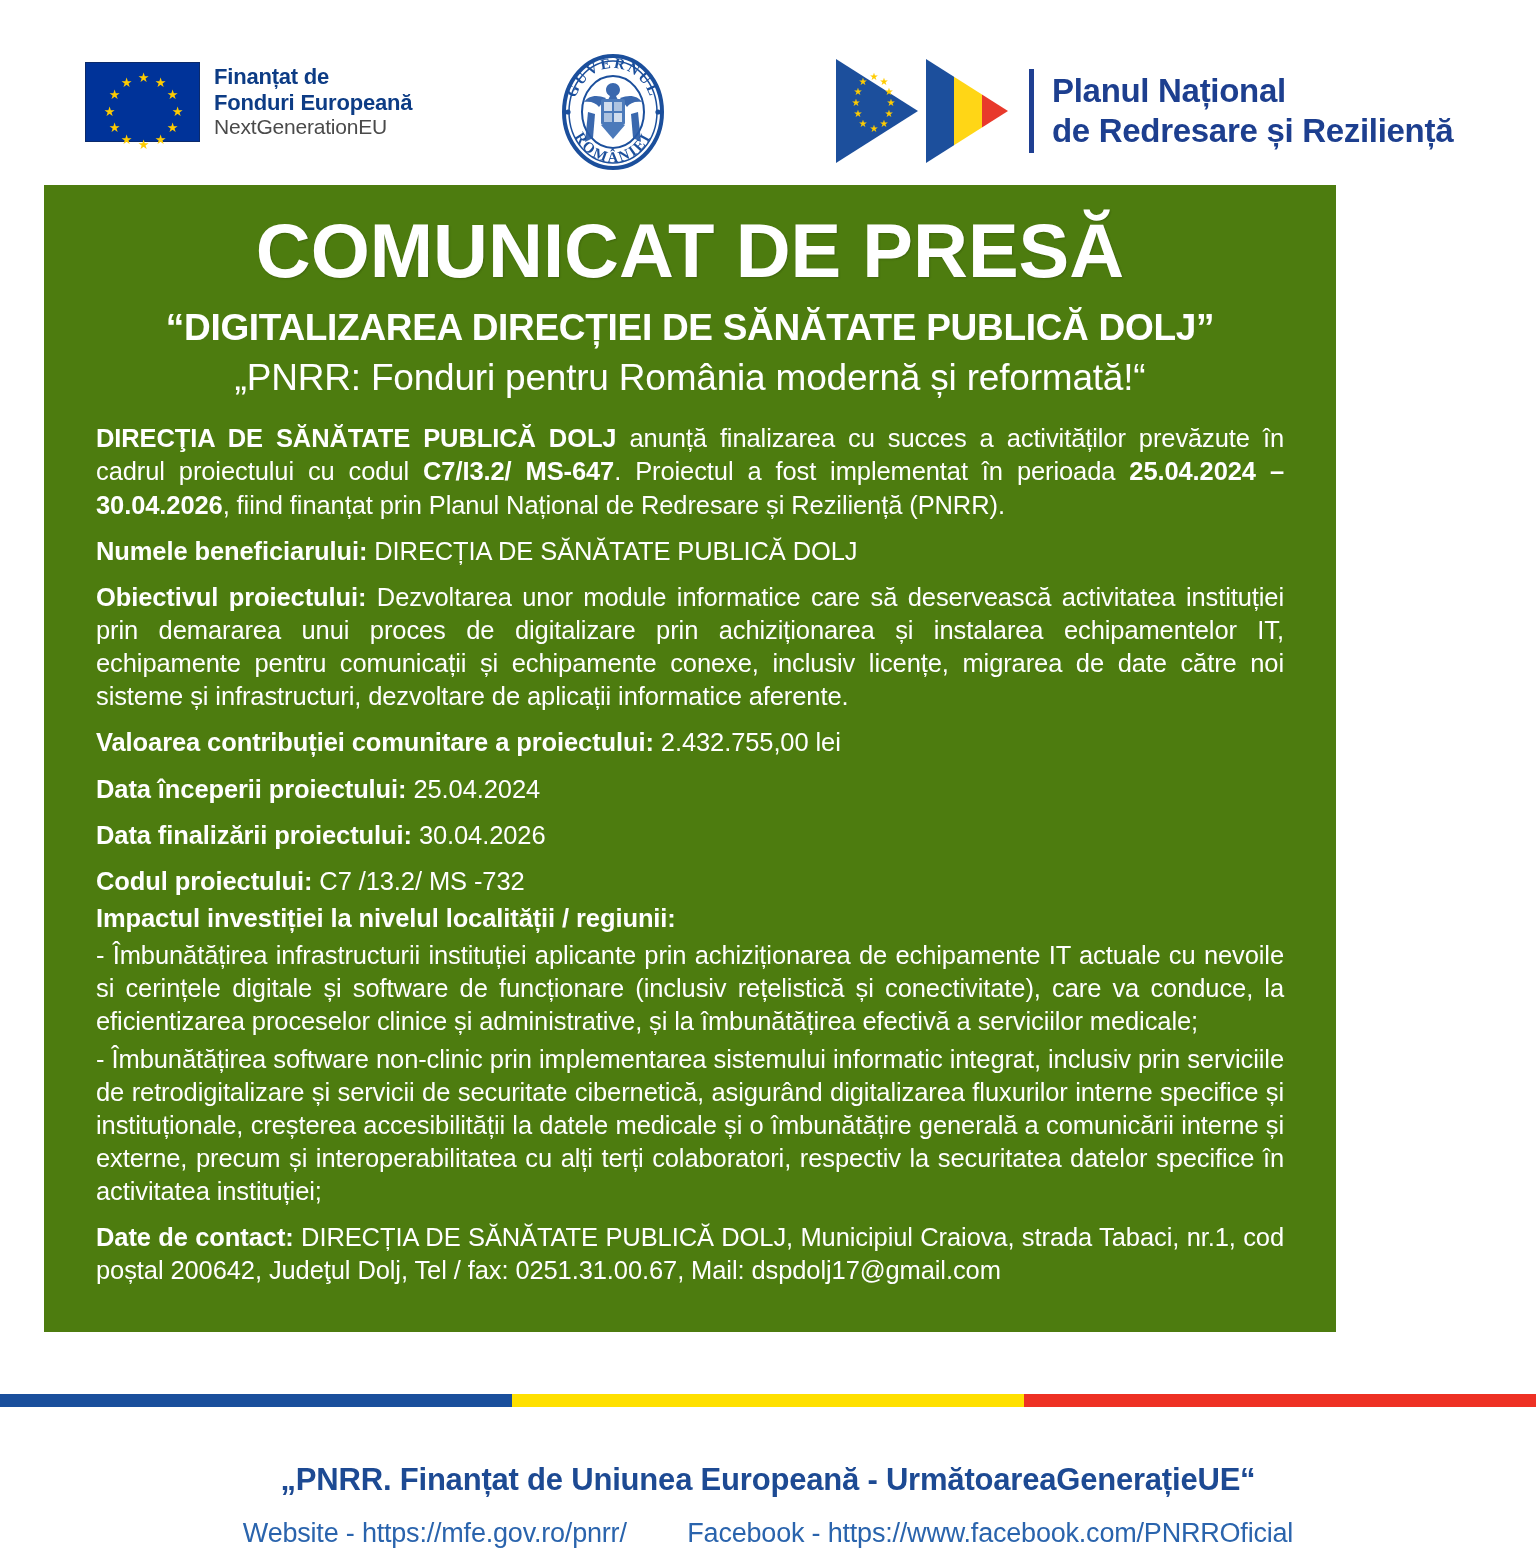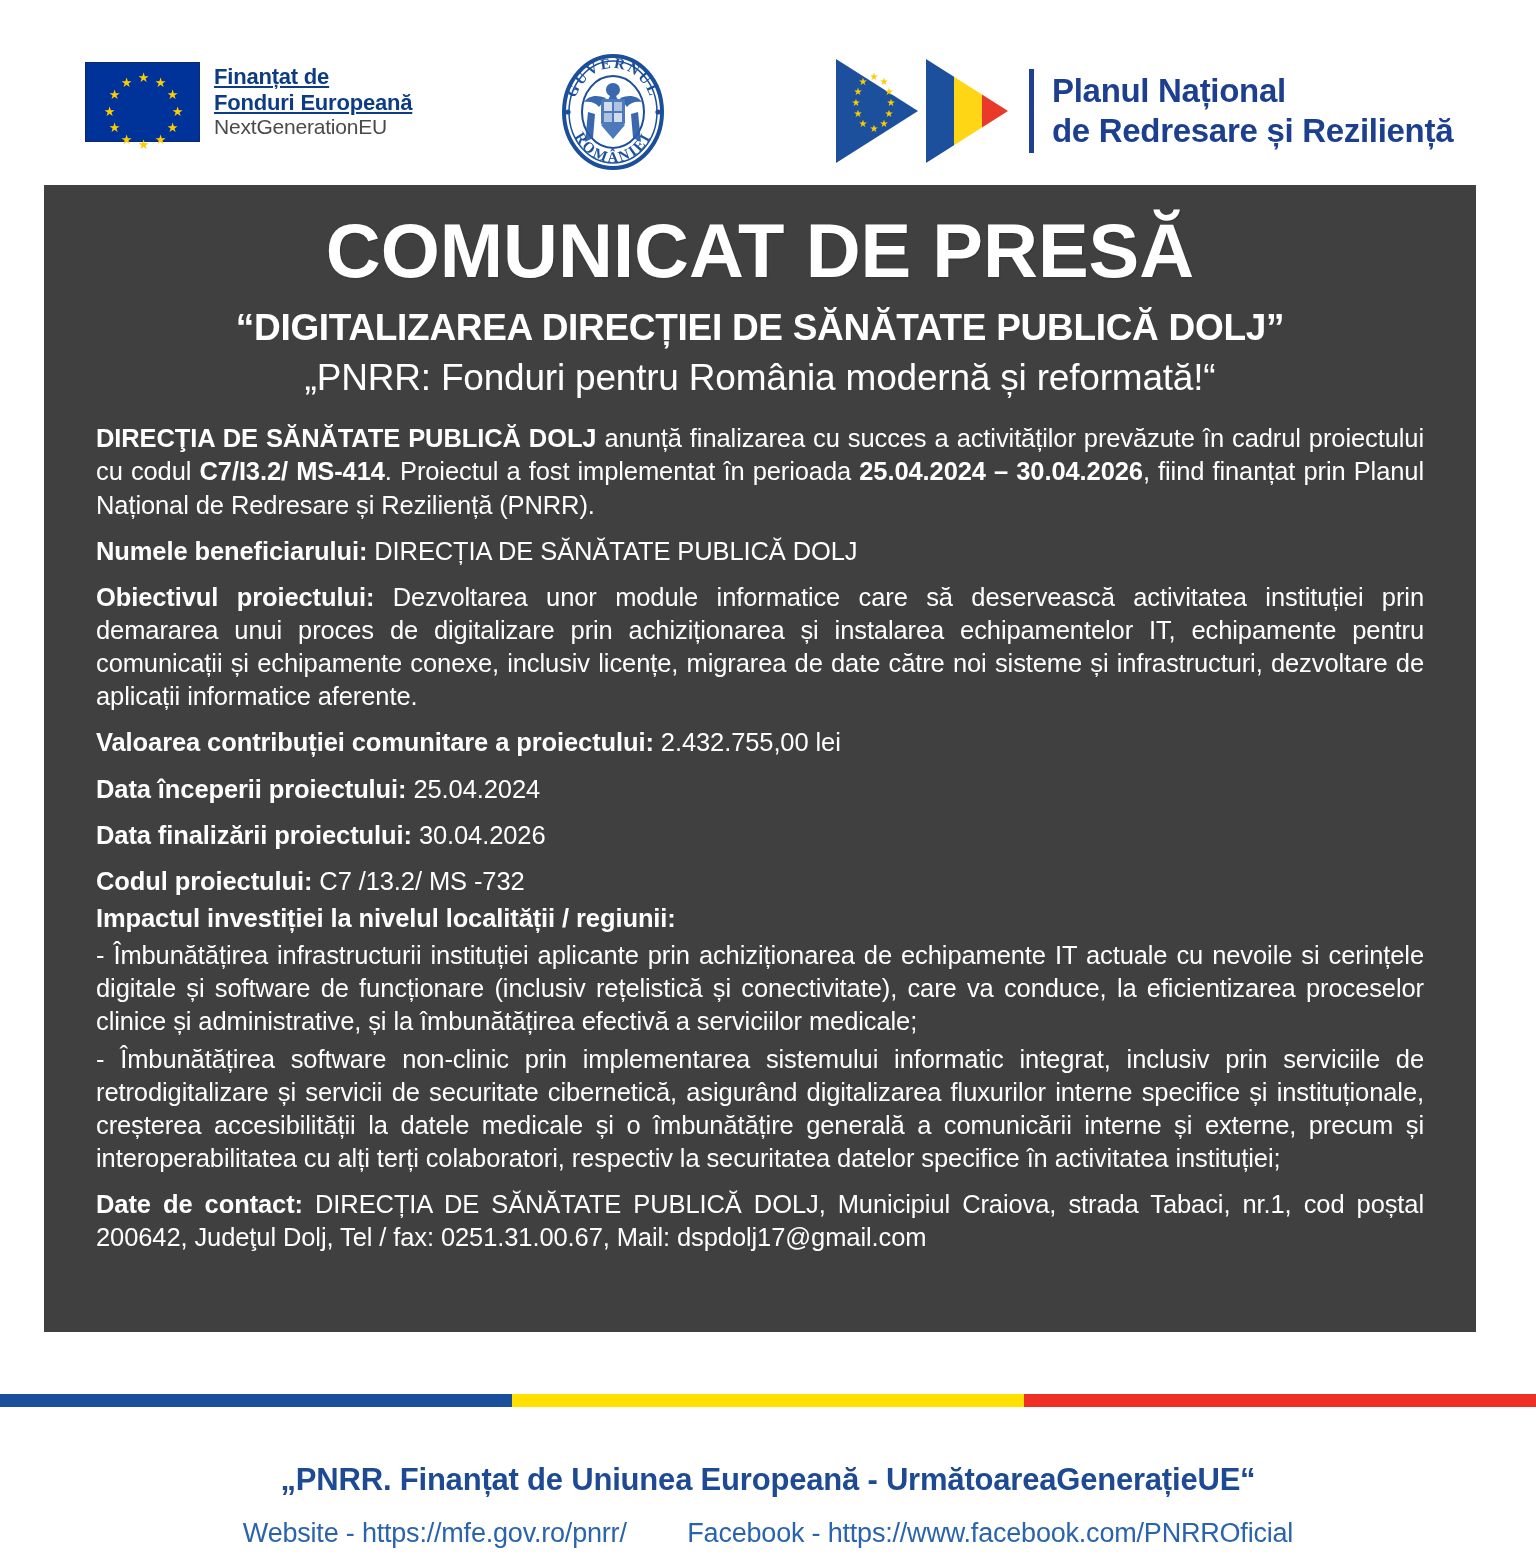--- a/index.html
+++ b/index.html
@@ -20,41 +20,41 @@
   .eu-flag {
     width:115px; height:80px; background:#003399; position:relative;
     border:1px solid #0b2a6b;
   }
   .eu-flag .star {
     position:absolute; color:#FFCC00; font-size:13px; line-height:13px;
     width:13px; height:13px; text-align:center;
   }
   .hdr-eu-text { line-height:1.16; }
   .hdr-eu-text .l1, .hdr-eu-text .l2 {
-    font-size:22px; font-weight:bold; color:#0d3c85; letter-spacing:-0.2px;text-decoration:underline;
+    font-size:22px; font-weight:bold; color:#0d3c85; letter-spacing:-0.2px;
   }
   .hdr-eu-text .l3 { font-size:21px; color:#4a4a4a; letter-spacing:-0.2px; }
 
   
   .hdr-gov { position:absolute; left:548px; top:52px; width:130px; height:120px; }
   .seal-wrap { width:130px; height:120px; }
 
   
   .hdr-pnrr { position:absolute; left:832px; top:55px; display:flex; align-items:center; gap:0; }
   .pnrr-arrows { width:185px; height:112px; }
   .pnrr-div { width:5px; height:84px; background:#1f3f92; margin-left:12px; margin-right:18px; }
   .hdr-pnrr-text { line-height:1.22; }
   .hdr-pnrr-text div {
     font-size:33px; font-weight:bold; color:#1d3f8f; letter-spacing:-0.3px;
   }
 
   
   .panel {
-    position:absolute; left:44px; top:185px; width:1432px; height:1147px;
-    background:#404040;
+    position:absolute; left:44px; top:185px; width:1292px; height:1147px;
+    background:#4d7c0f;
     color:#ffffff;
     padding:18px 52px 10px 52px;
   }
   .title-main {
     text-align:center; font-size:76px; font-weight:bold;
     letter-spacing:0px; line-height:1.06; margin-top:8px;
     text-shadow:1px 1px 2px rgba(0,0,0,0.18);
   }
   .title-sub1 {
     text-align:center; font-size:37px; font-weight:bold;
@@ -197,21 +197,21 @@
   </div>
 
   <div class="panel">
 
     <div class="title-main">COMUNICAT DE PRESĂ</div>
     <div class="title-sub1">“DIGITALIZAREA DIRECȚIEI DE SĂNĂTATE PUBLICĂ DOLJ”</div>
     <div class="title-sub2">„PNRR: Fonduri pentru România modernă și reformată!“</div>
 
     <div class="body">
 
-      <p class="para"><b>DIRECŢIA DE SĂNĂTATE PUBLICĂ DOLJ</b><span> anunță finalizarea cu succes a activităților prevăzute în cadrul proiectului cu codul </span><b>C7/I3.2/ MS-414</b><span>. Proiectul a fost implementat în perioada </span><b>25.04.2024 – 30.04.2026</b><span>, fiind finanțat prin Planul Național de Redresare și Reziliență (PNRR).</span></p>
+      <p class="para"><b>DIRECŢIA DE SĂNĂTATE PUBLICĂ DOLJ</b><span> anunță finalizarea cu succes a activităților prevăzute în cadrul proiectului cu codul </span><b>C7/I3.2/ MS-647</b><span>. Proiectul a fost implementat în perioada </span><b>25.04.2024 – 30.04.2026</b><span>, fiind finanțat prin Planul Național de Redresare și Reziliență (PNRR).</span></p>
 
       <p class="para left"><b>Numele beneficiarului:</b><span> DIRECȚIA DE SĂNĂTATE PUBLICĂ DOLJ</span></p>
 
       <p class="para"><b>Obiectivul proiectului:</b><span> Dezvoltarea unor module informatice care să deservească activitatea instituției prin demararea unui proces de digitalizare prin achiziționarea și instalarea echipamentelor IT, echipamente pentru comunicații și echipamente conexe, inclusiv licențe, migrarea de date către noi sisteme și infrastructuri, dezvoltare de aplicații informatice aferente.</span></p>
 
 
       <p class="para left"><b>Valoarea contribuției comunitare a proiectului:</b><span> 2.432.755,00 lei</span></p>
 
       <p class="para left"><b>Data începerii proiectului:</b><span> 25.04.2024</span></p>
 

